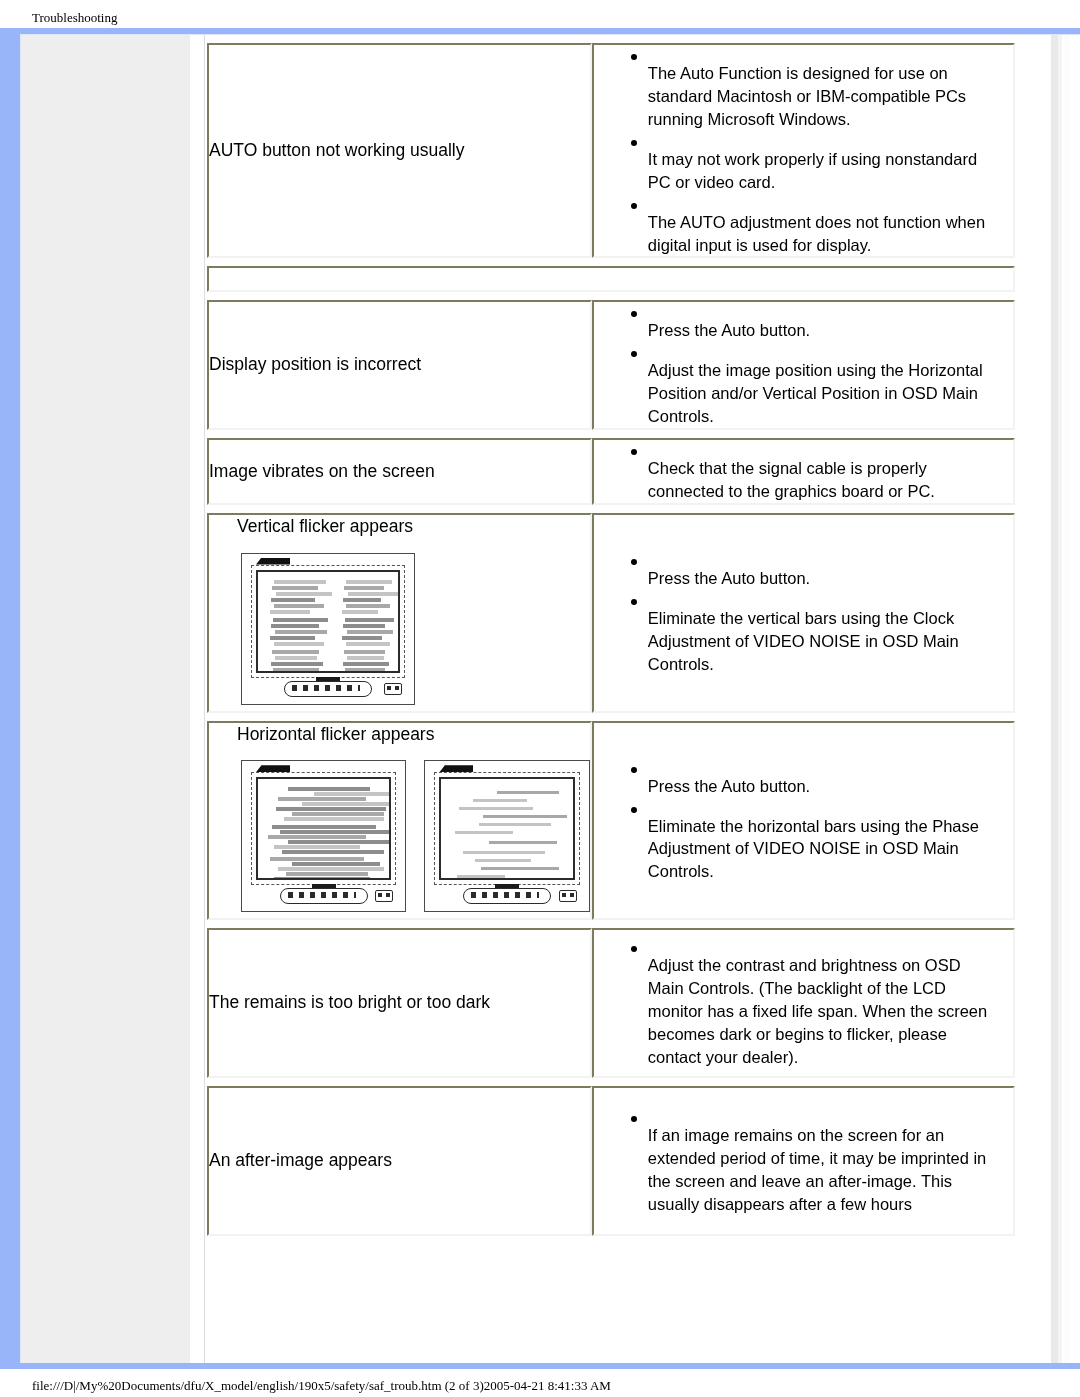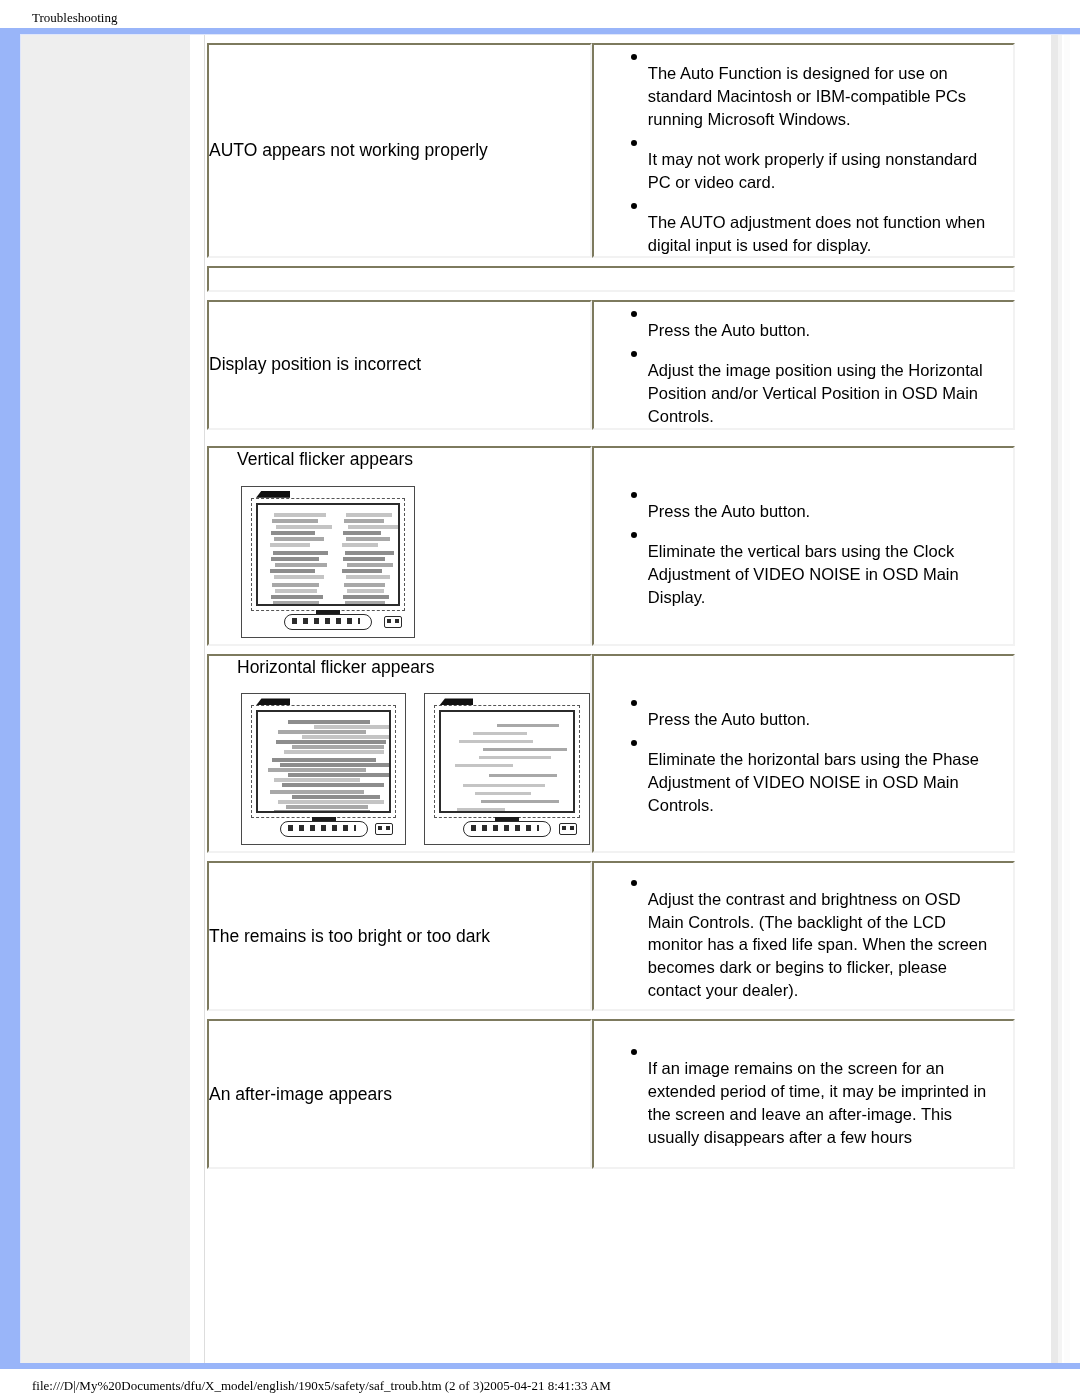--- a/index.html
+++ b/index.html
@@ -192,21 +192,21 @@
       <div class="sidebar"></div>
       <div class="gutter"></div>
 
       <div class="content">
 
         <table class="tbl">
           <tbody>
 
             <tr>
               <td class="c-left">
-                <div class="sym">AUTO appears not working properly</div>
+                <div class="sym">AUTO button not working usually</div>
               </td>
               <td class="c-right">
                 <ul class="fix">
                   <li>The Auto Function is designed for use on standard Macintosh or IBM-compatible PCs running Microsoft Windows.</li>
                   <li>It may not work properly if using nonstandard PC or video card.</li>
                   <li>The AUTO adjustment does not function when digital input is used for display.</li>
                 </ul>
               </td>
             </tr>
 
@@ -233,20 +233,30 @@
                   <li>Press the Auto button.</li>
                   <li>Adjust the image position using the Horizontal Position and/or Vertical Position in OSD Main Controls.</li>
                 </ul>
               </td>
             </tr>
 
             <tr class="gap">
                 <td colspan="2"></td>
               </tr>
 
+            <tr>
+              <td class="c-left">
+                <div class="sym">Image vibrates on the screen</div>
+              </td>
+              <td class="c-right">
+                <ul class="fix">
+                  <li>Check that the signal cable is properly connected to the graphics board or PC.</li>
+                </ul>
+              </td>
+            </tr>
 
             <tr class="gap">
                 <td colspan="2"></td>
               </tr>
 
             <tr>
               <td class="c-left topal">
                 <div class="sym">Vertical flicker appears</div>
                 <div class="mon-wrap">
                   <div class="mon">
@@ -287,21 +297,21 @@
                     </span>
                     <span class="logo"></span>
                     <span class="stand"></span>
                     <span class="btn2"></span>
                   </div>
                 </div>
               </td>
               <td class="c-right">
                 <ul class="fix">
                   <li>Press the Auto button.</li>
-                  <li>Eliminate the vertical bars using the Clock Adjustment of VIDEO NOISE in OSD Main Display.</li>
+                  <li>Eliminate the vertical bars using the Clock Adjustment of VIDEO NOISE in OSD Main Controls.</li>
                 </ul>
               </td>
             </tr>
 
             <tr class="gap">
                 <td colspan="2"></td>
               </tr>
 
             <tr>
               <td class="c-left topal">

